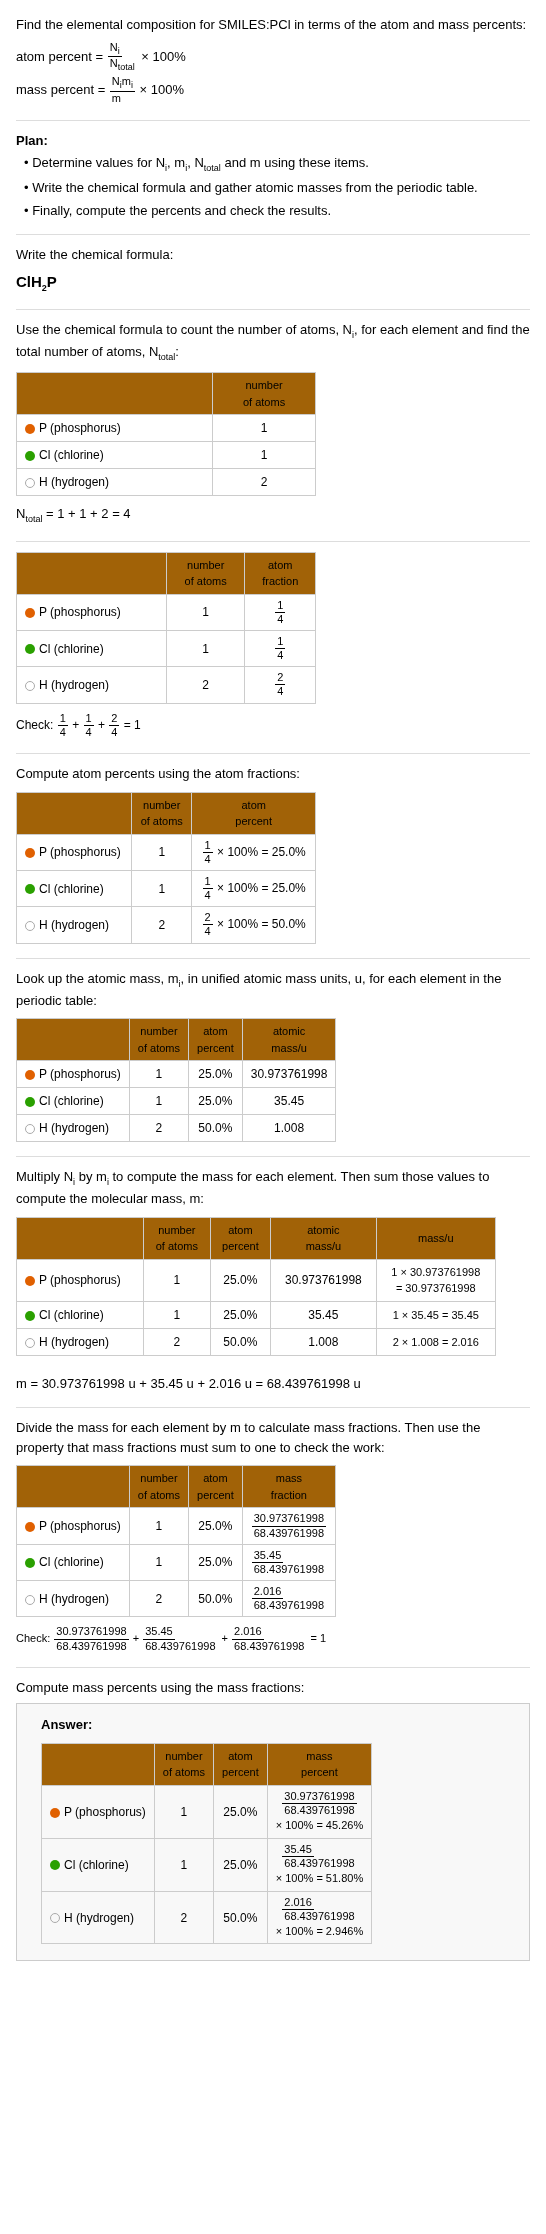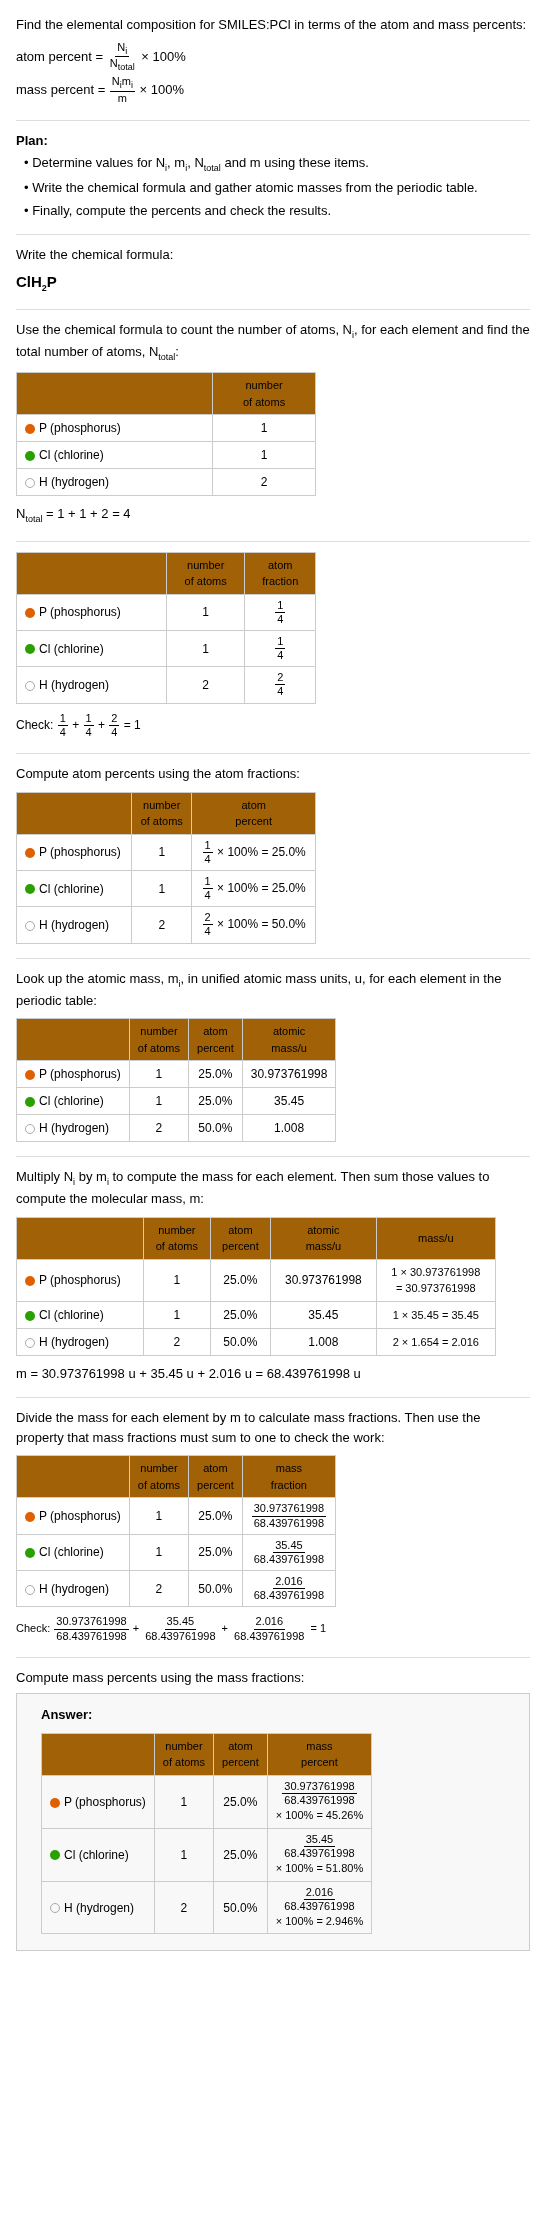--- a/index.html
+++ b/index.html
@@ -9,21 +9,21 @@
       background: #fff;
       color: #000;
       width: 546px;
       padding: 12px 16px;
       line-height: 1.5;
     }
     .section { margin-bottom: 14px; }
     .fraction {
       display: inline-flex;
       flex-direction: column;
-      align-items: center;
+      align-items: flex-start;
       vertical-align: middle;
       font-size: 11px;
       line-height: 1.2;
       margin: 0 1px;
     }
     .fraction .num { border-bottom: 1px solid #000; padding: 0 2px; }
     .fraction .den { padding: 0 2px; }
     table {
       border-collapse: collapse;
       margin: 8px 0;
@@ -286,25 +286,25 @@
         <td>1</td>
         <td>25.0%</td>
         <td>35.45</td>
         <td style="font-size:11px;">1 × 35.45 = 35.45</td>
       </tr>
       <tr>
         <td><span class="dot dot-gray"></span>H (hydrogen)</td>
         <td>2</td>
         <td>50.0%</td>
         <td>1.008</td>
-        <td style="font-size:11px;">2 × 1.654 = 2.016</td>
-      </tr>
-    </tbody>
-  </table>
-  <p style="margin-top:8px;">m = 30.973761998 u + 35.45 u + 2.016 u = 68.439761998 u</p>
+        <td style="font-size:11px;">2 × 1.008 = 2.016</td>
+      </tr>
+    </tbody>
+  </table>
+  <p style="margin-top:18px;">m = 30.973761998 u + 35.45 u + 2.016 u = 68.439761998 u</p>
 </div>
 
 <hr class="section-divider">
 
 <div class="section">
   <p>Divide the mass for each element by m to calculate mass fractions. Then use the property that mass fractions must sum to one to check the work:</p>
   <table>
     <thead>
       <tr>
         <th></th>

